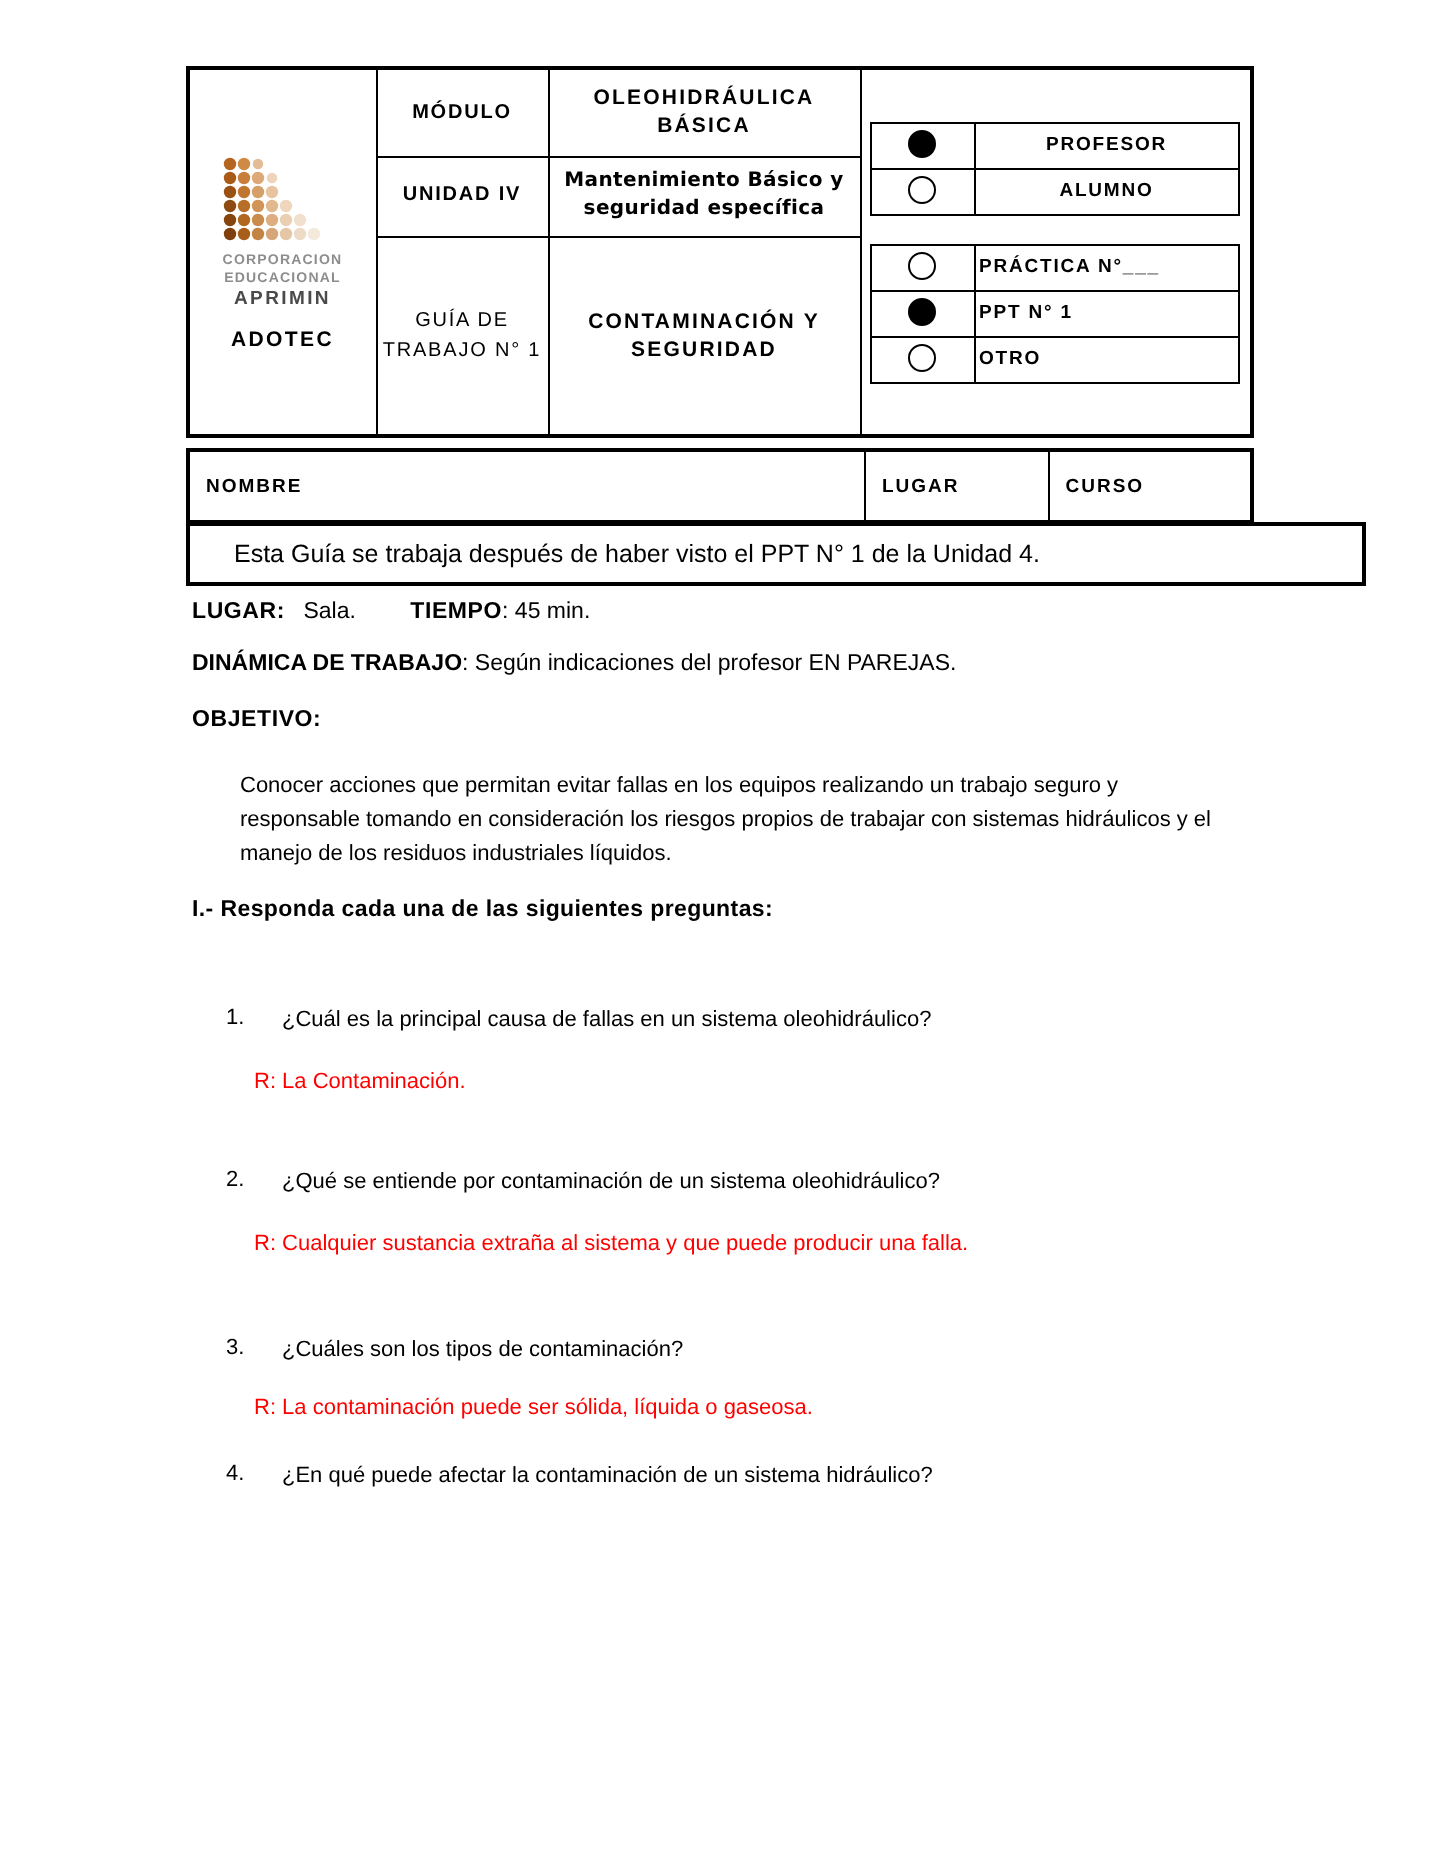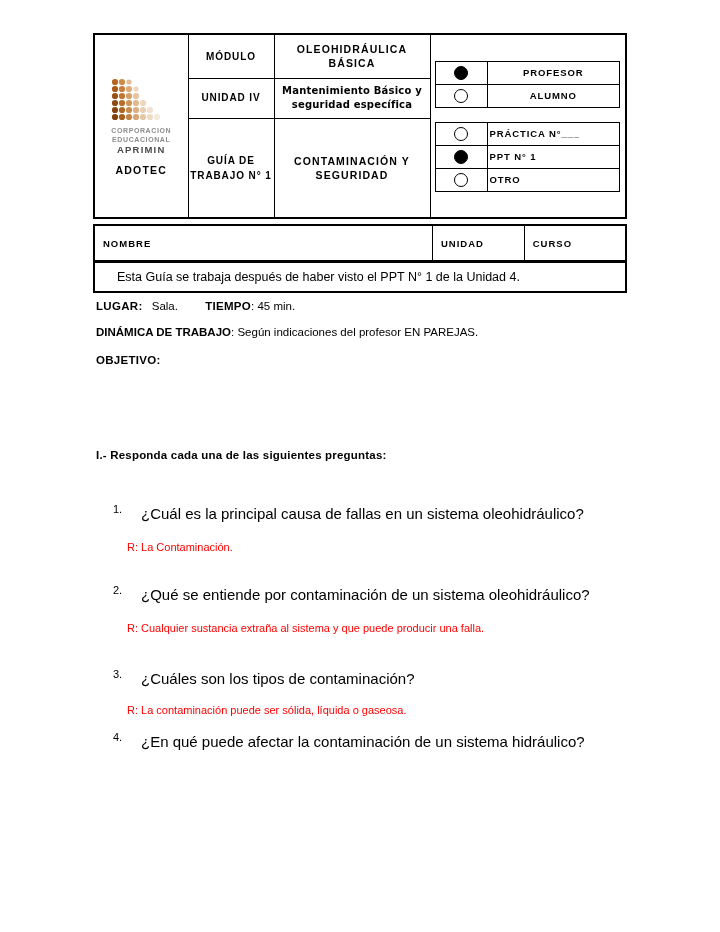--- a/index.html
+++ b/index.html
@@ -43,21 +43,21 @@
     letter-spacing: 1.1px;
     line-height: 1.35;
   }
   .hdr-unidad-desc {
     font-weight: bold;
     font-size: 10px;
     letter-spacing: 0.2px;
     line-height: 1.4;
     font-family: "DejaVu Sans", sans-serif;
   }
-  .hdr-guia { font-weight: bold; font-size: 10px; letter-spacing: 0.9px; line-height: 1.5; }
+  .hdr-guia { font-weight: normal; font-size: 10px; letter-spacing: 0.9px; line-height: 1.5; }
   .adotec { font-weight: bold; font-size: 10.5px; letter-spacing: 1.2px; margin-top: 9px; }
 
   
   .logo-wrap { display: flex; flex-direction: column; align-items: center; }
   .logo-mark { width: 72px; height: 50px; display:block; }
   .logo-text1 {
     font-size: 7px; font-weight: bold; letter-spacing: 0.6px;
     color: #8d8d8d; line-height: 1.15; margin-top: 1px;
   }
   .logo-text2 {
@@ -100,21 +100,21 @@
     padding: 0 8px;
   }
   .cell-nombre { width: 340px; margin-top: 17px; }
   .cell-fecha { width: 92px; }
   .cell-curso { width: 102px; }
 
   
   .nota-table {
     position: absolute;
     left: 93px; top: 261px;
-    width: 534px;
+    width: 590px;
     border-collapse: collapse;
     border: 2.5px solid #000;
   }
   .nota-table td {
     border: 1.5px solid #000;
     height: 30px;
     font-size: 12.5px;
     padding: 0 0 0 22px;
   }
 
@@ -137,21 +137,21 @@
     position: absolute; left: 96px; top: 449px;
     font-size: 11.5px; font-weight: bold; letter-spacing: 0.2px;
   }
 
   .qblock { position: absolute; left: 113px; width: 520px; }
   .qnum {
     position: absolute; left: 0; top: 0;
     width: 22px; text-align: left;
     font-size: 11px;
   }
-  .qtext { margin-left: 28px; font-size: 15px; line-height: 1.45; }
+  .qtext { margin-left: 28px; font-size: 11px; line-height: 1.45; }
   .ans {
     margin-left: 14px; margin-top: 14px;
     font-size: 11px; line-height: 1.5;
     color: #ff0000;
   }
   .ans.tight { margin-top: 12px; }
 </style>
 </head>
 <body>
 
@@ -273,21 +273,21 @@
         <div class="hdr-title">CONTAMINACIÓN Y SEGURIDAD</div>
       </td>
     </tr>
   </tbody>
     </table>
 
   <table class="nombre-table">
     <tbody>
         <tr>
       <td class="cell-nombre">NOMBRE</td>
-      <td class="cell-fecha">UNIDAD</td>
+      <td class="cell-fecha">LUGAR</td>
       <td class="cell-curso">CURSO</td>
     </tr>
   </tbody>
     </table>
 
   <table class="nota-table">
     <tbody>
         <tr>
       <td>Esta Guía se trabaja después de haber visto el PPT N° 1 de la Unidad 4.</td>
     </tr>
@@ -298,20 +298,21 @@
     <span class="lbl">LUGAR:</span>
     <span style="padding-left:6px">Sala.</span>
     <span class="lbl" style="padding-left:24px">TIEMPO</span><span>: 45 min.</span>
   </div>
 
   <div class="body-text row-objetivo">OBJETIVO:</div>
 
   <div class="body-text row-dinamica">
     <span class="b">DINÁMICA DE TRABAJO</span><span>: Según indicaciones del profesor EN PAREJAS.</span>
   </div>
+  <div class="objetivo-body">Conocer acciones que permitan evitar fallas en los equipos realizando un trabajo seguro y responsable tomando en consideración los riesgos propios de trabajar con sistemas hidráulicos y el manejo de los residuos industriales líquidos.</div>
 
   <div class="section-title">I.- Responda cada una de las siguientes preguntas:</div>
 
   <div class="qblock" style="top:503px">
     <div class="qnum">1.</div>
     <div class="qtext">¿Cuál es la principal causa de fallas en un sistema oleohidráulico?</div>
     <div class="ans">R: La Contaminación.</div>
   </div>
 
   <div class="qblock" style="top:584px">

